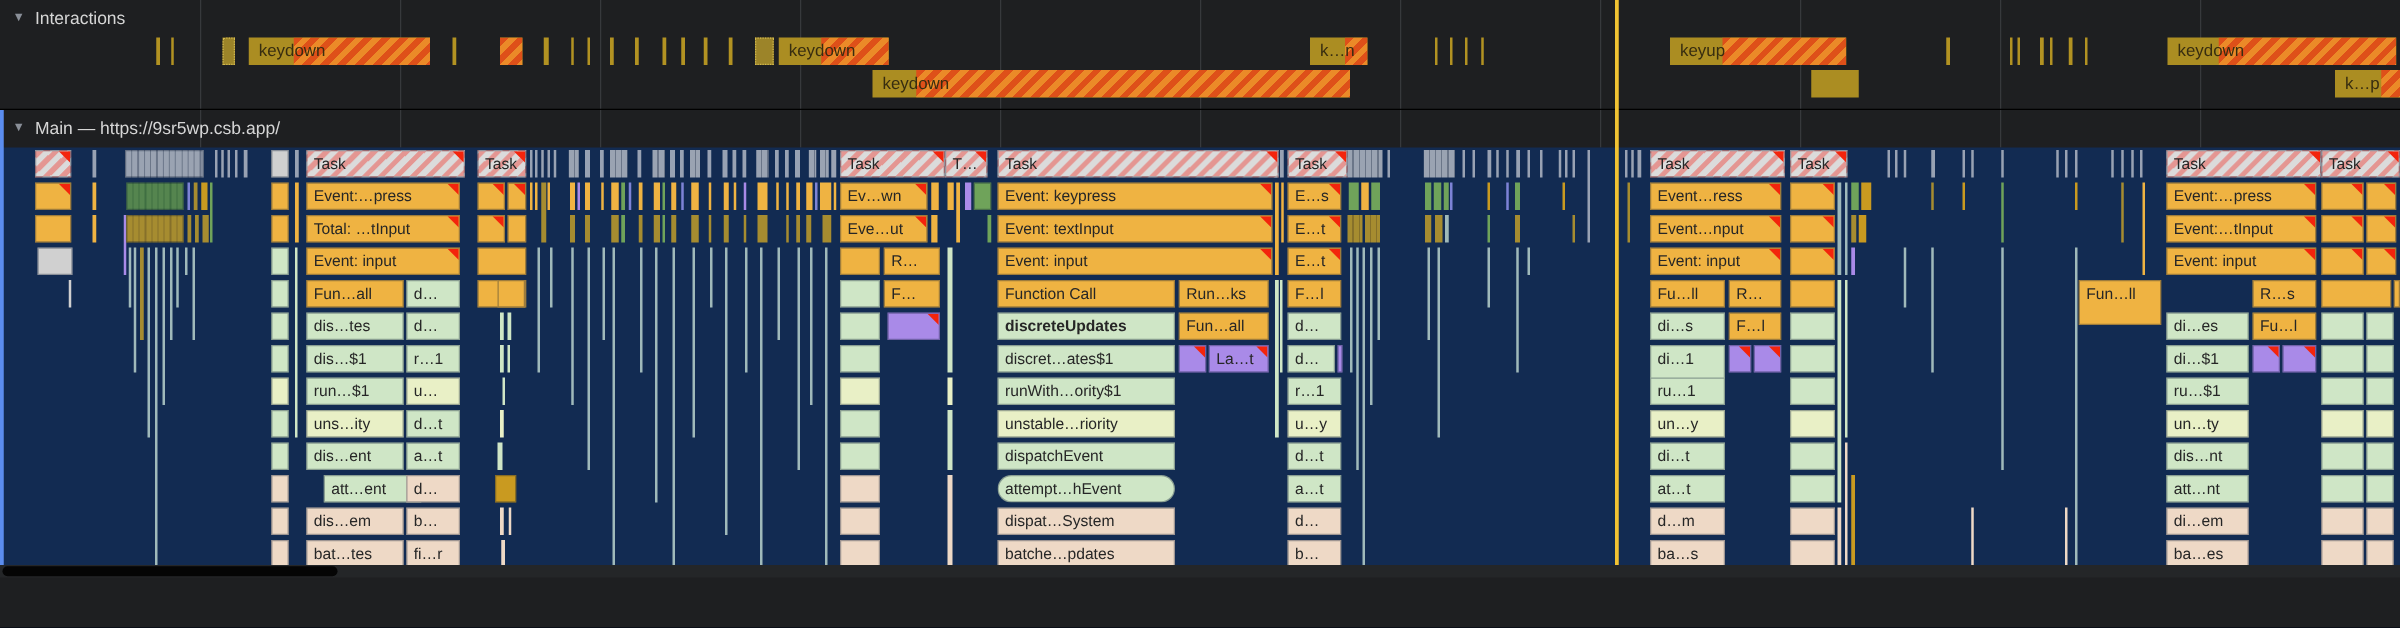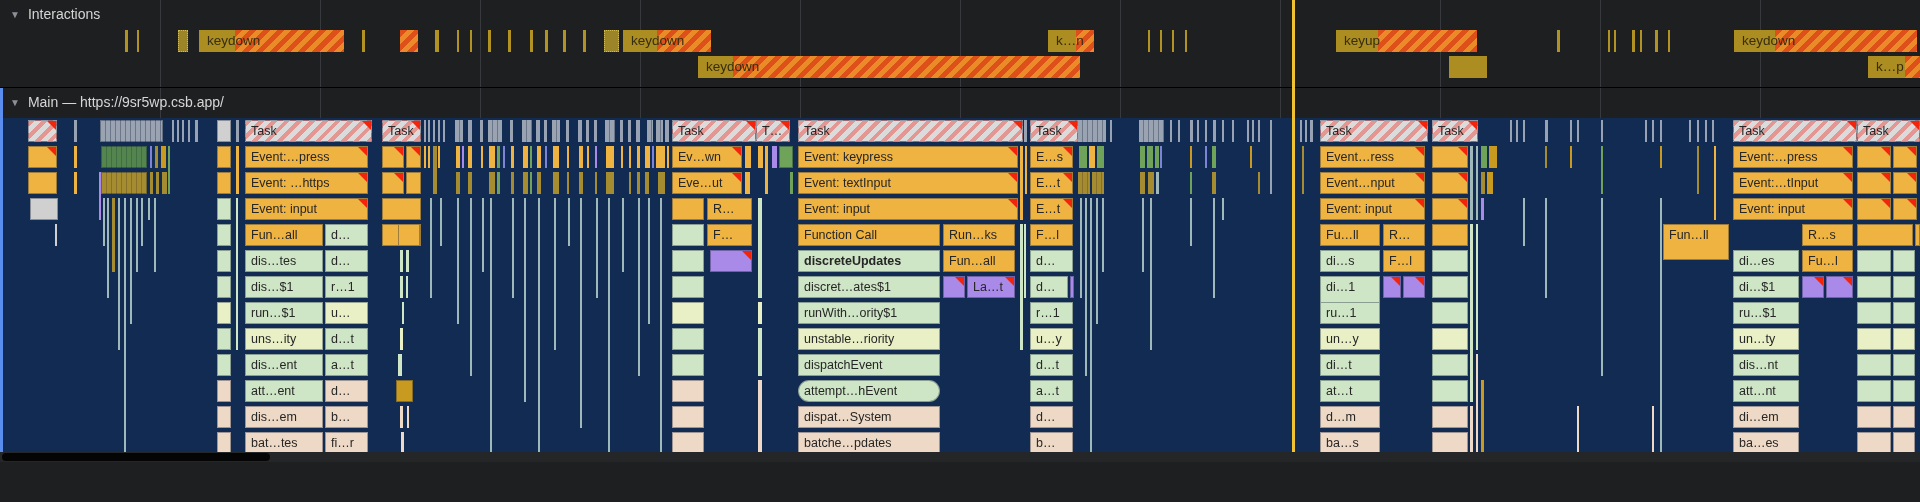--- a/index.html
+++ b/index.html
@@ -402,21 +402,21 @@
         <div class="bar c-task" style="left: 245px; top: 2px; width: 127px; height: 22px;">
           <i class="corner"></i>
           <span class="lbl">Task</span>
         </div>
         <div class="bar c-amber" style="left: 245px; top: 28px; width: 123px; height: 22px;">
           <i class="corner"></i>
           <span class="lbl">Event:…press</span>
         </div>
         <div class="bar c-amber" style="left: 245px; top: 54px; width: 123px; height: 22px;">
           <i class="corner"></i>
-          <span class="lbl">Event: …https</span>
+          <span class="lbl">Total: …tInput</span>
         </div>
         <div class="bar c-amber" style="left: 245px; top: 80px; width: 123px; height: 22px;">
           <i class="corner"></i>
           <span class="lbl">Event: input</span>
         </div>
         <div class="bar c-amber" style="left: 245px; top: 106px; width: 78px; height: 22px;">
           <span class="lbl">Fun…all</span>
         </div>
         <div class="bar c-green" style="left: 325px; top: 106px; width: 43px; height: 22px;">
           <span class="lbl">d…</span>
@@ -444,21 +444,21 @@
         </div>
         <div class="bar c-green" style="left: 325px; top: 210px; width: 43px; height: 22px;">
           <span class="lbl">d…t</span>
         </div>
         <div class="bar c-green" style="left: 245px; top: 236px; width: 78px; height: 22px;">
           <span class="lbl">dis…ent</span>
         </div>
         <div class="bar c-green" style="left: 325px; top: 236px; width: 43px; height: 22px;">
           <span class="lbl">a…t</span>
         </div>
-        <div class="bar c-green" style="left: 245px; top: 262px; width: 78px; height: 22px;">
+        <div class="bar c-green" style="left: 259px; top: 262px; width: 78px; height: 22px;">
           <span class="lbl">att…ent</span>
         </div>
         <div class="bar c-pink" style="left: 325px; top: 262px; width: 43px; height: 22px;">
           <span class="lbl">d…</span>
         </div>
         <div class="bar c-pink" style="left: 245px; top: 288px; width: 78px; height: 22px;">
           <span class="lbl">dis…em</span>
         </div>
         <div class="bar c-pink" style="left: 325px; top: 288px; width: 43px; height: 22px;">
           <span class="lbl">b…</span>

